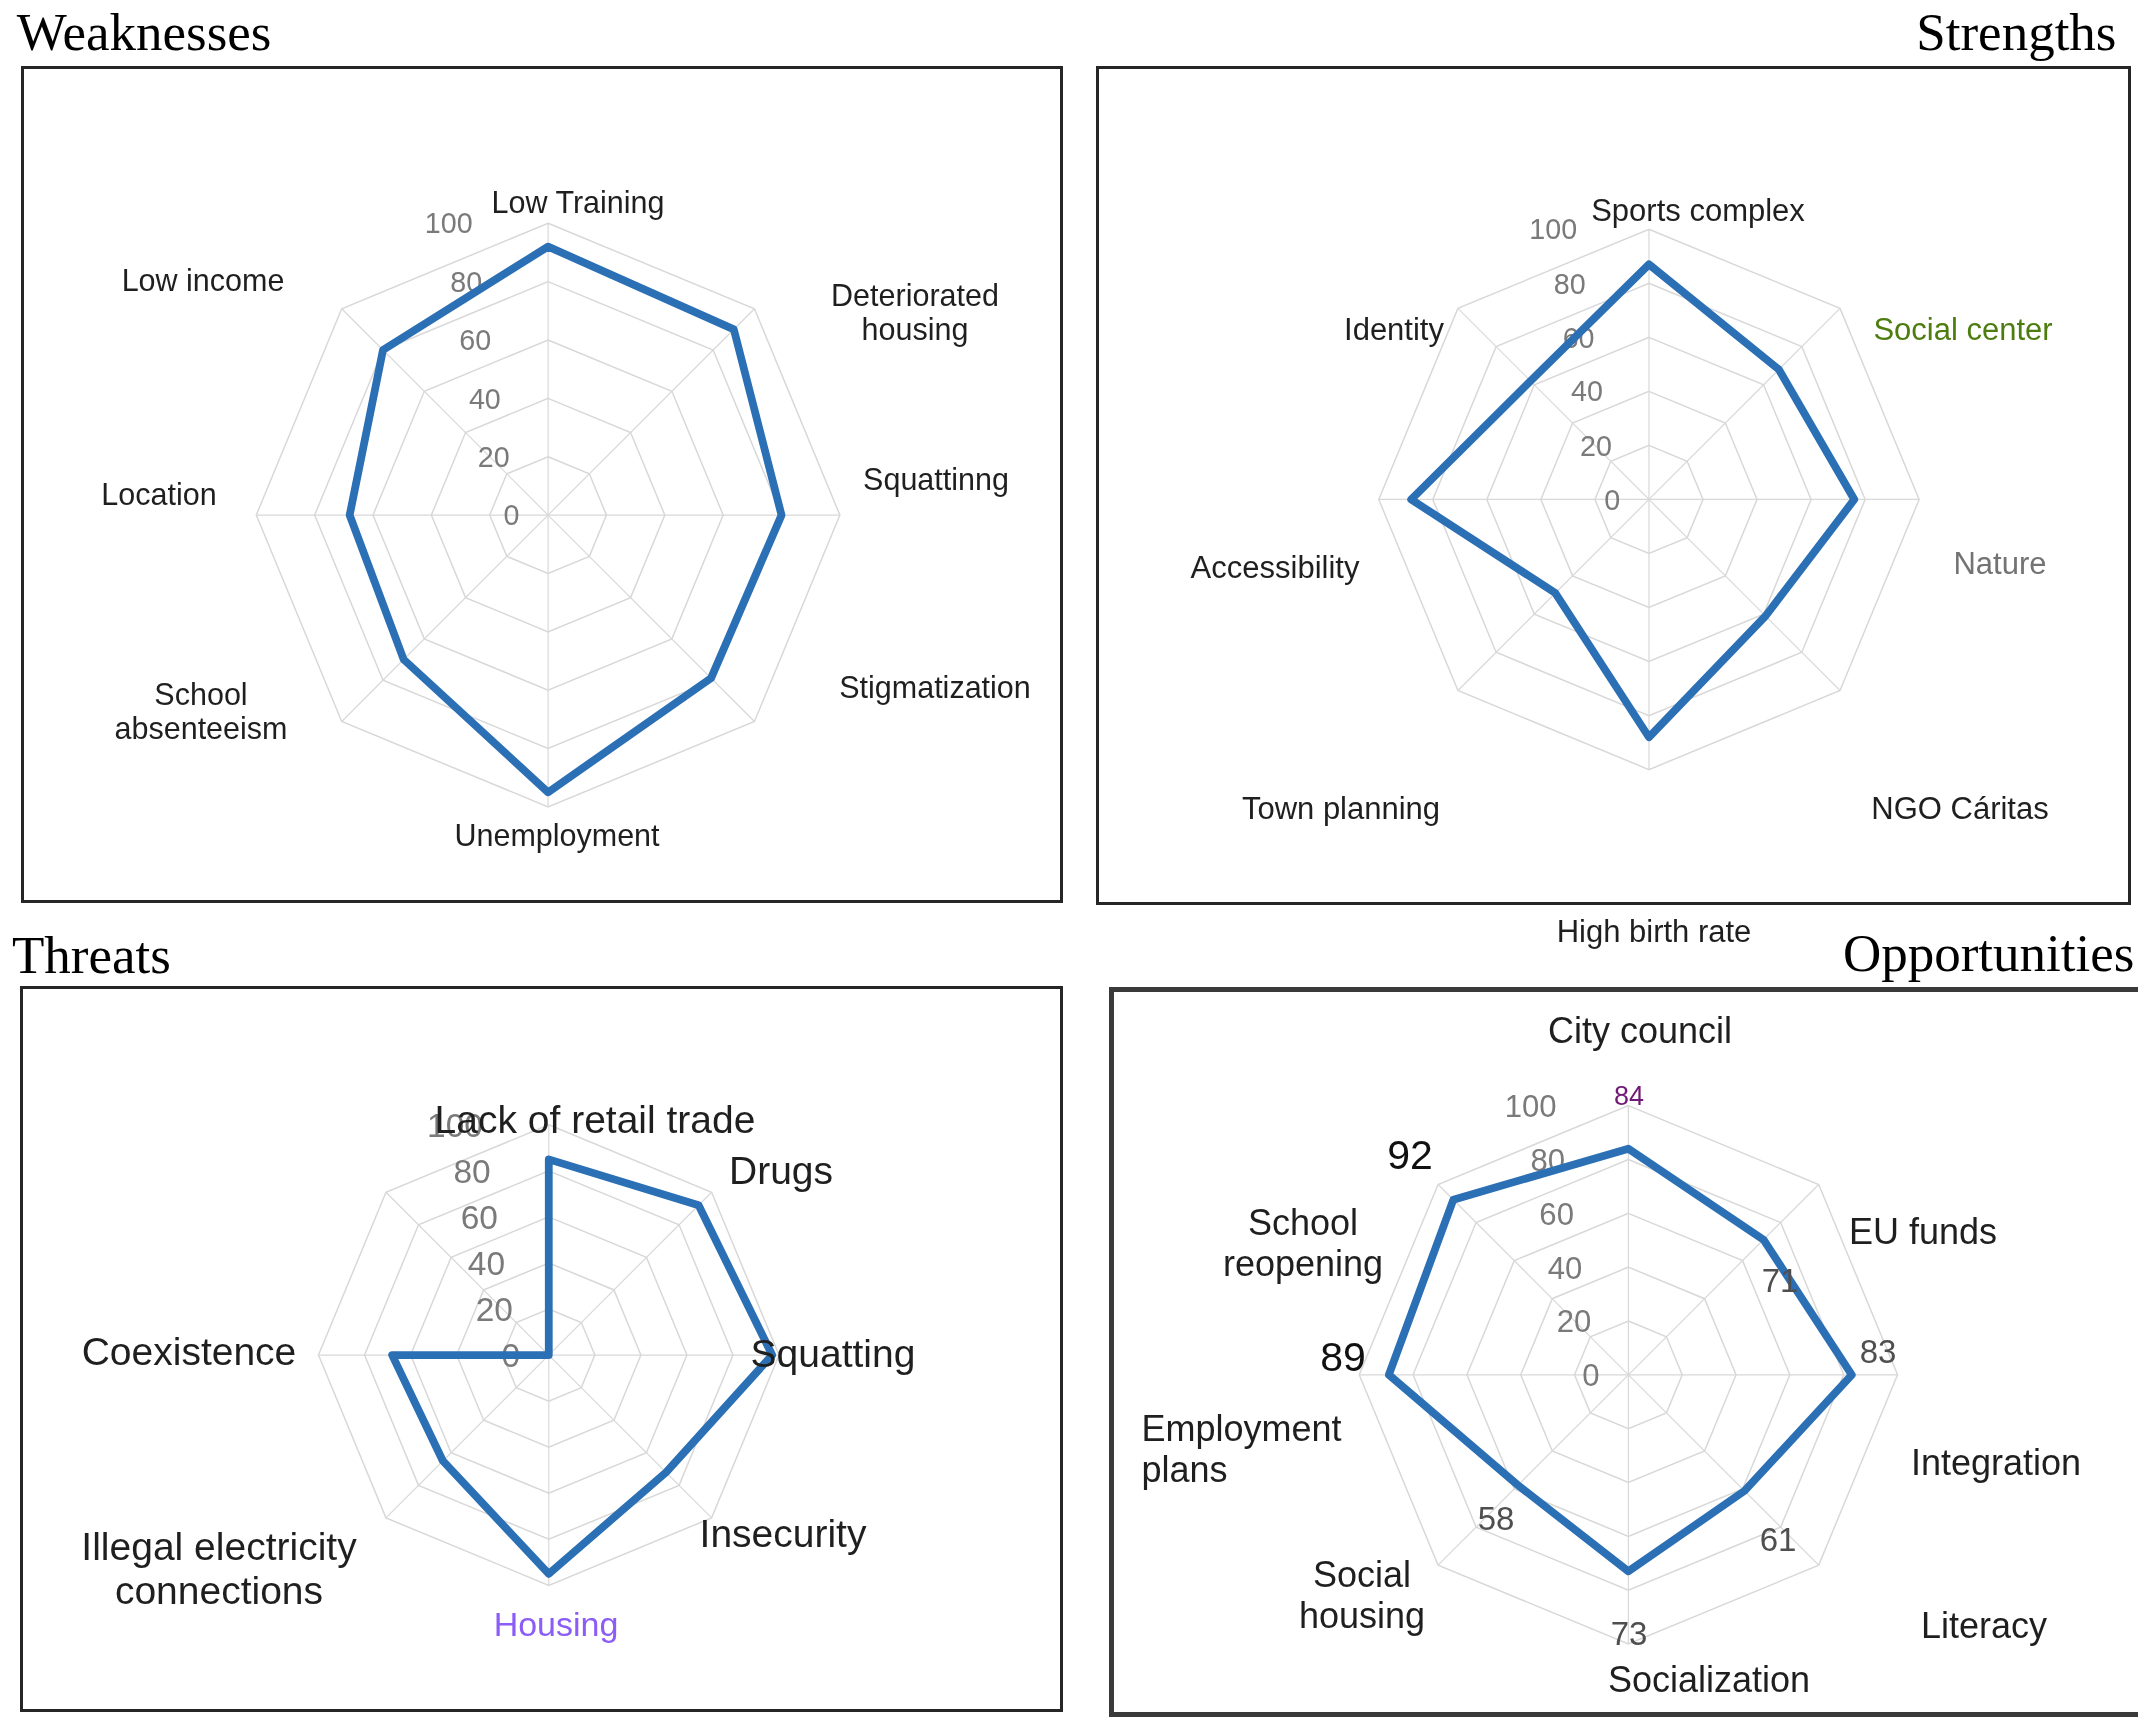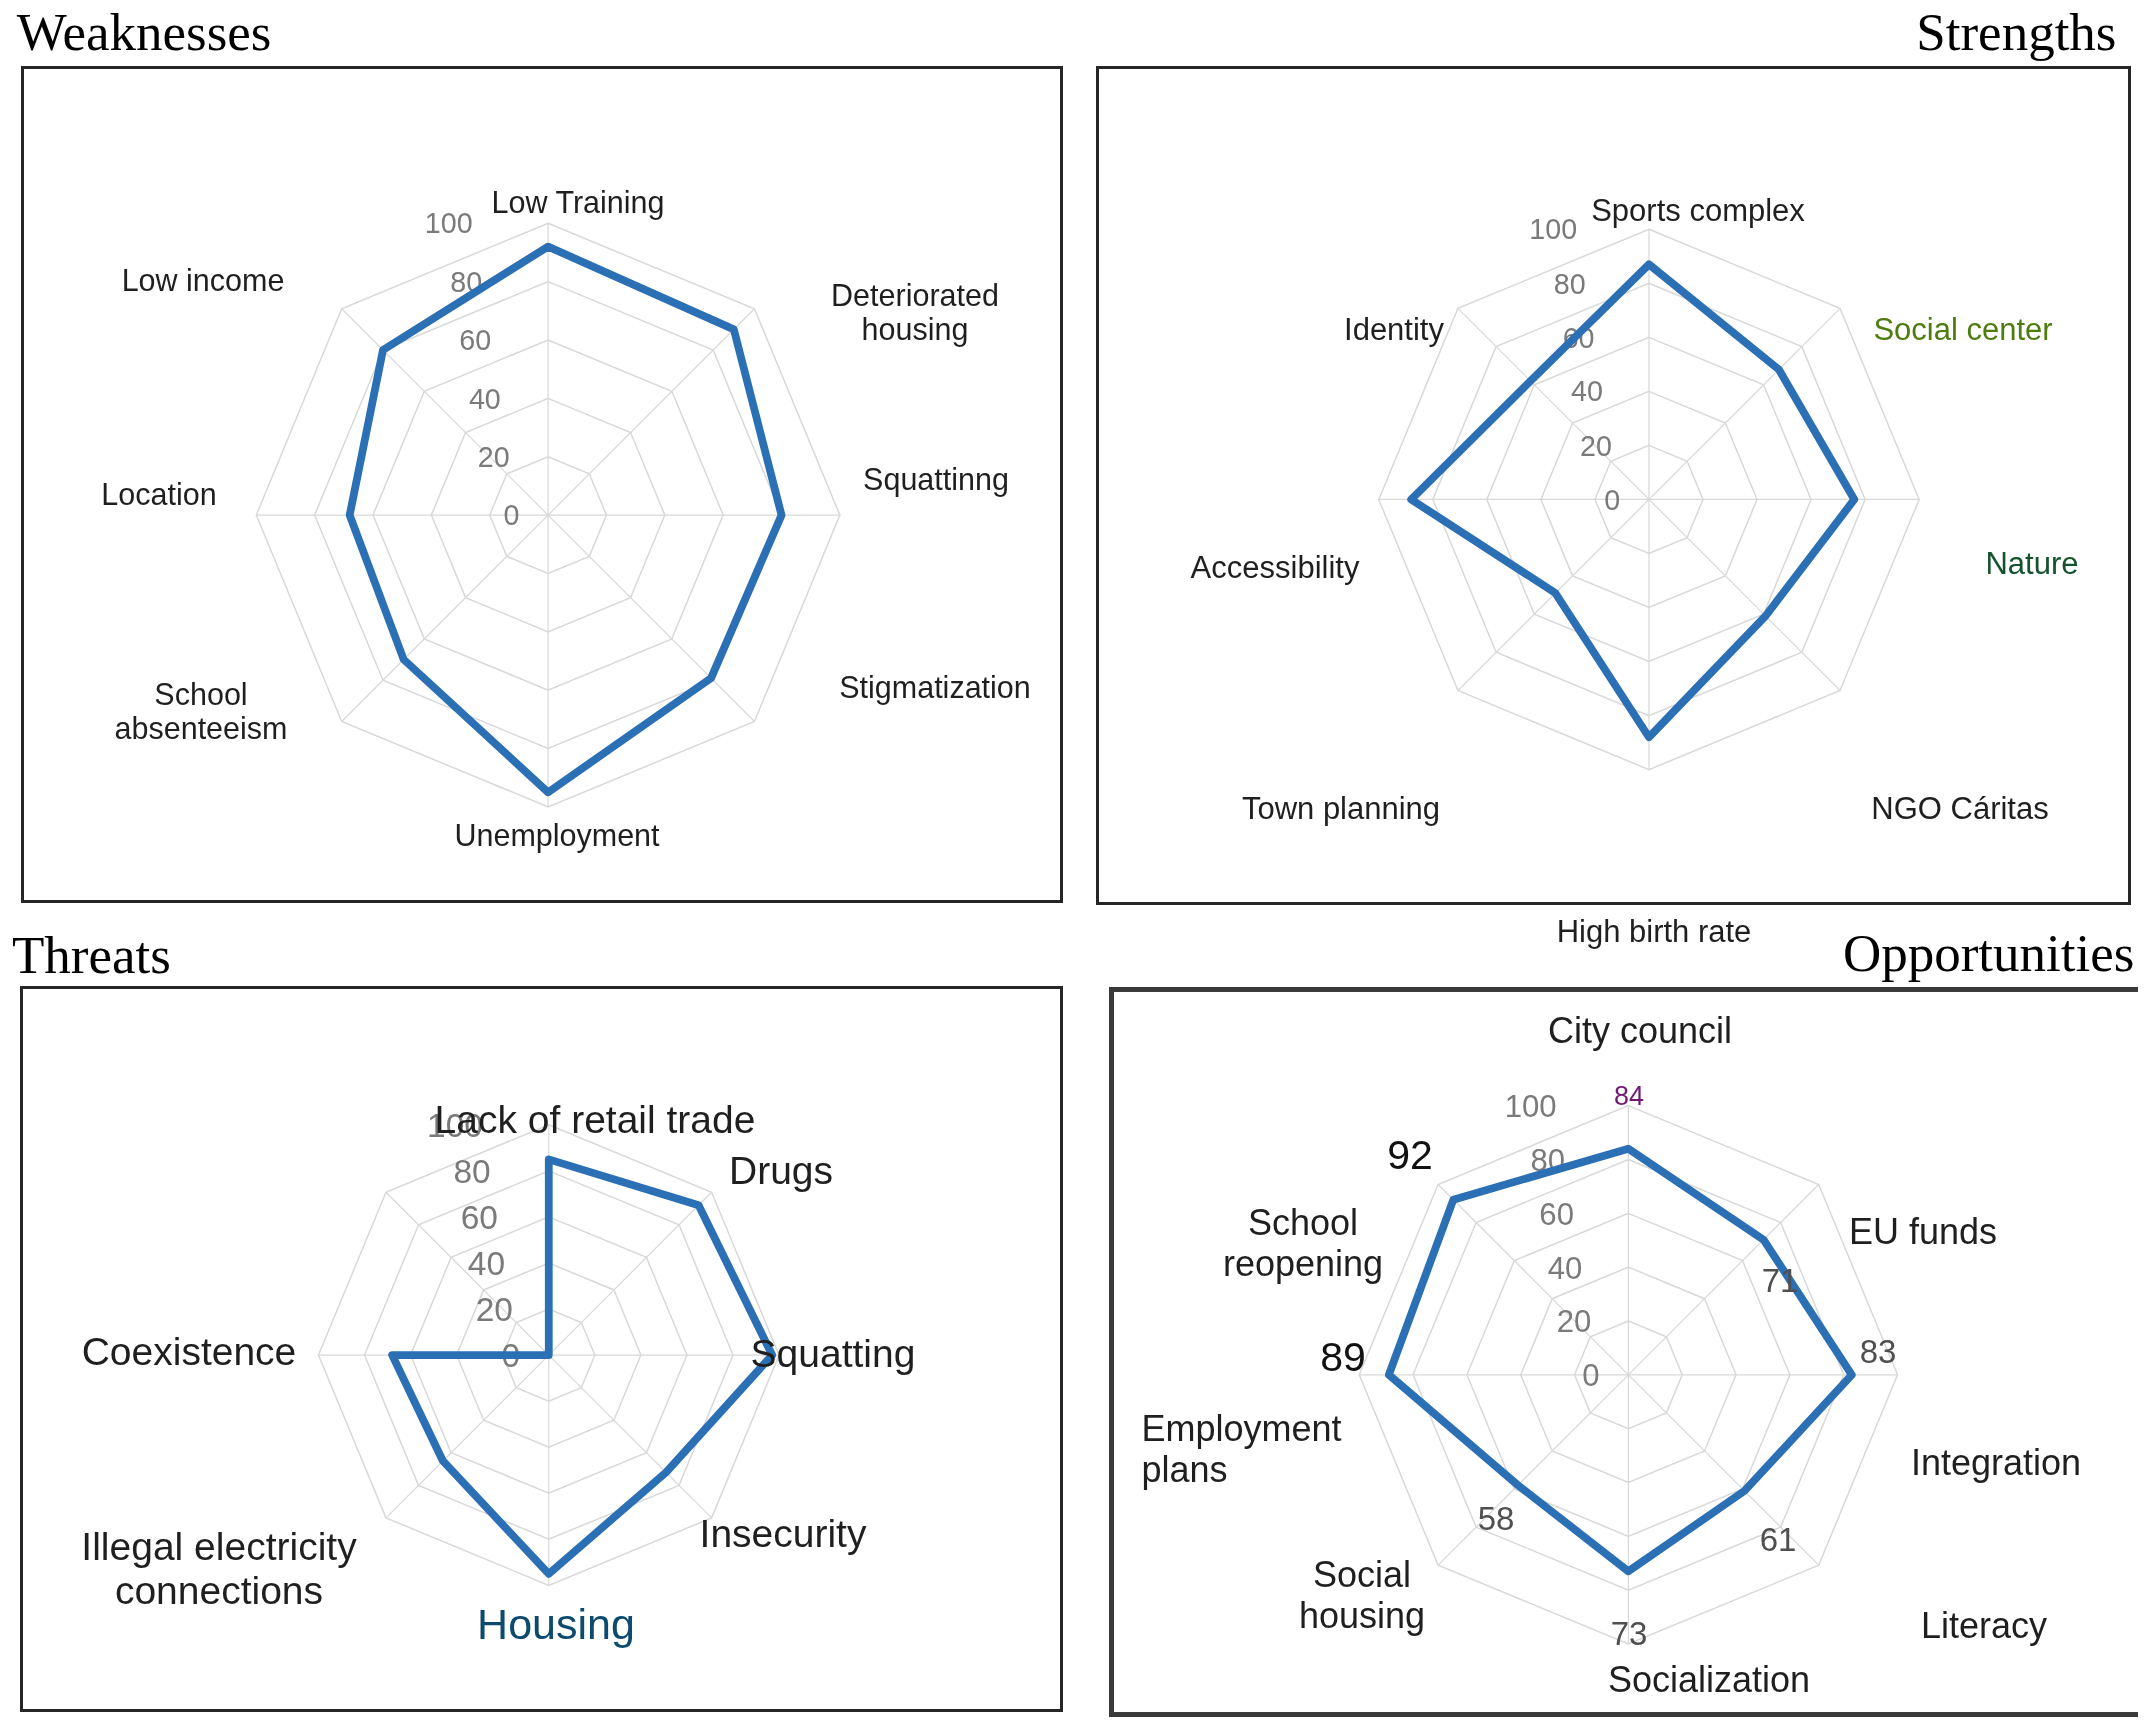--- a/index.html
+++ b/index.html
@@ -83,21 +83,21 @@
         <text x="800" y="285" text-anchor="end" font-size="48" fill="#7a7a7a">100</text>
         <text x="814" y="376" text-anchor="end" font-size="48" fill="#7a7a7a">80</text>
         <text x="829" y="466" text-anchor="end" font-size="48" fill="#7a7a7a">60</text>
         <text x="843" y="556" text-anchor="end" font-size="48" fill="#7a7a7a">40</text>
         <text x="858" y="647" text-anchor="end" font-size="48" fill="#7a7a7a">20</text>
         <text x="872" y="737" text-anchor="end" font-size="48" fill="#7a7a7a">0</text>
         <polygon points="920.0,326.8 1137.3,502.7 1263.5,720.0 1115.0,915.0 920.0,1117.8 763.4,876.6 522.2,720.0 721.8,521.8" fill="none" stroke="#2b6fb5" stroke-width="13" stroke-linejoin="round"></polygon>
       </svg>
       <div class="cat nowrap" style="left: 599px; top: 142px; font-size: 31px; color: rgb(31, 31, 31);">Sports complex</div>
       <div class="cat nowrap" style="left: 864px; top: 261px; font-size: 31px; color: #4d7c0f;">Social center</div>
-      <div class="cat nowrap" style="left: 901px; top: 495px; font-size: 31px; color: #14532d; margin-left: 32px;">Nature</div>
+      <div class="cat nowrap" style="left: 901px; top: 495px; font-size: 31px; color: #737373;">Nature</div>
       <div class="cat nowrap" style="left: 861px; top: 740px; font-size: 31px; color: rgb(31, 31, 31);">NGO Cáritas</div>
       <div class="cat nowrap" style="left: 555px; top: 863px; font-size: 31px; color: rgb(31, 31, 31);">High birth rate</div>
       <div class="cat nowrap" style="left: 242px; top: 740px; font-size: 31px; color: rgb(31, 31, 31);">Town planning</div>
       <div class="cat nowrap" style="left: 176px; top: 499px; font-size: 31px; color: rgb(31, 31, 31);">Accessibility</div>
       <div class="cat nowrap" style="left: 295px; top: 261px; font-size: 31px; color: rgb(31, 31, 31);">Identity</div>
     </div>
   <div class="panel" id="panel-threats">
       <svg width="1036" height="719" viewBox="0 0 1732 1202">
         <line x1="879" y1="612" x2="879.0" y2="227.0" stroke="#d8d8d8" stroke-width="2"></line>
         <line x1="879" y1="612" x2="1151.2" y2="339.8" stroke="#d8d8d8" stroke-width="2"></line>
@@ -117,21 +117,21 @@
         <text x="794" y="401" text-anchor="end" font-size="56" fill="#7a7a7a">60</text>
         <text x="806" y="478" text-anchor="end" font-size="56" fill="#7a7a7a">40</text>
         <text x="819" y="555" text-anchor="end" font-size="56" fill="#7a7a7a">20</text>
         <text x="831" y="632" text-anchor="end" font-size="56" fill="#7a7a7a">0</text>
         <polygon points="879.0,284.8 1129.5,361.5 1252.5,612.0 1075.0,808.0 879.0,977.8 702.0,789.0 617.2,612.0 879.0,612.0" fill="none" stroke="#2b6fb5" stroke-width="13" stroke-linejoin="round"></polygon>
       </svg>
       <div class="cat nowrap" style="left: 572px; top: 131px; font-size: 39px; color: rgb(31, 31, 31);">Lack of retail trade</div>
       <div class="cat nowrap" style="left: 758px; top: 182px; font-size: 39px; color: rgb(31, 31, 31);">Drugs</div>
       <div class="cat nowrap" style="left: 810px; top: 365px; font-size: 39px; color: rgb(31, 31, 31);">Squatting</div>
       <div class="cat nowrap" style="left: 760px; top: 545px; font-size: 39px; color: rgb(31, 31, 31);">Insecurity</div>
-      <div class="cat nowrap" style="left: 533px; top: 635px; font-size: 43px; color: #0c4a6e;">Housing</div>
+      <div class="cat nowrap" style="left: 533px; top: 635px; font-size: 34px; color: #8b5cf6;">Housing</div>
       <div class="cat" style="left: 196px; top: 580px; width: 347px; font-size: 39px; color: rgb(31, 31, 31);">Illegal electricity connections</div>
       <div class="cat nowrap" style="left: 166px; top: 363px; font-size: 39px; color: rgb(31, 31, 31);">Coexistence</div>
     </div>
   <div class="panel" id="panel-opportunities">
       <svg width="1024" height="719" viewBox="0 0 1712 1202">
         <line x1="860" y1="640" x2="860.0" y2="190.0" stroke="#d8d8d8" stroke-width="2"></line>
         <line x1="860" y1="640" x2="1178.2" y2="321.8" stroke="#d8d8d8" stroke-width="2"></line>
         <line x1="860" y1="640" x2="1310.0" y2="640.0" stroke="#d8d8d8" stroke-width="2"></line>
         <line x1="860" y1="640" x2="1178.2" y2="958.2" stroke="#d8d8d8" stroke-width="2"></line>
         <line x1="860" y1="640" x2="860.0" y2="1090.0" stroke="#d8d8d8" stroke-width="2"></line>

